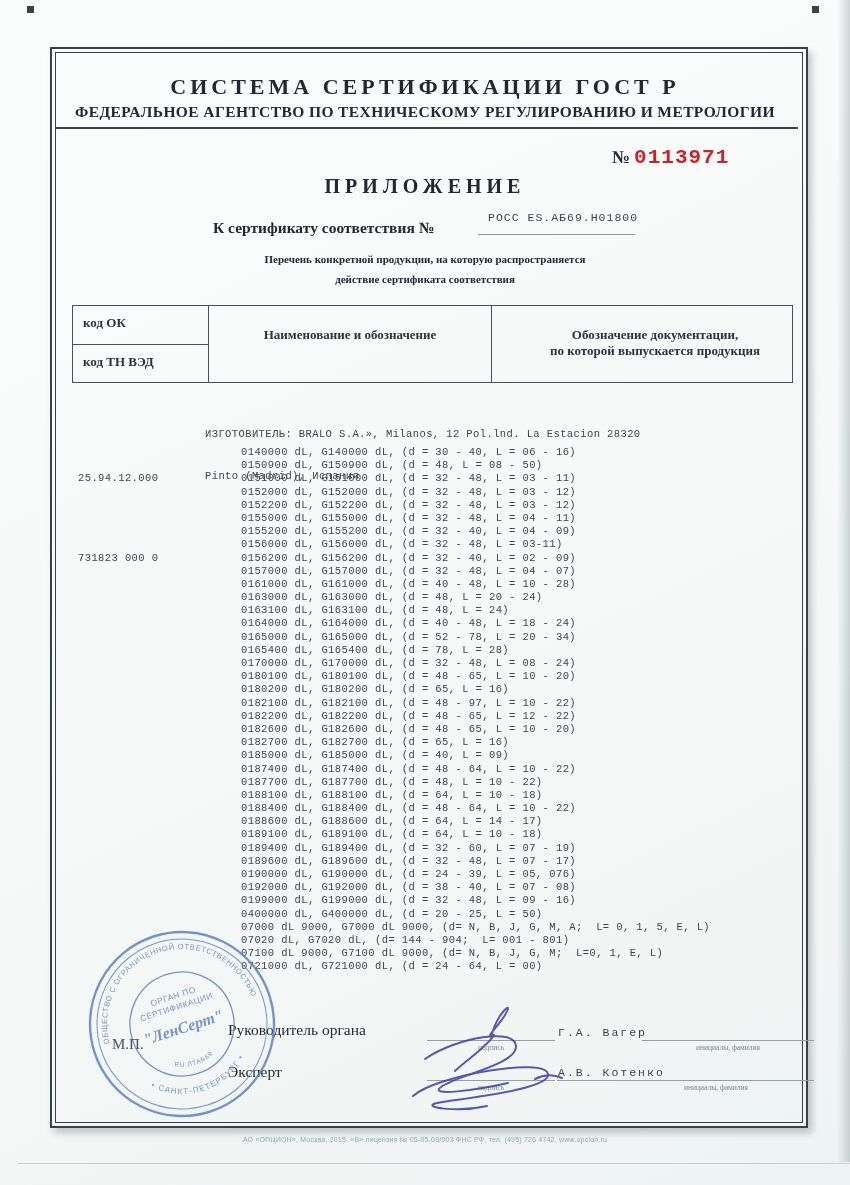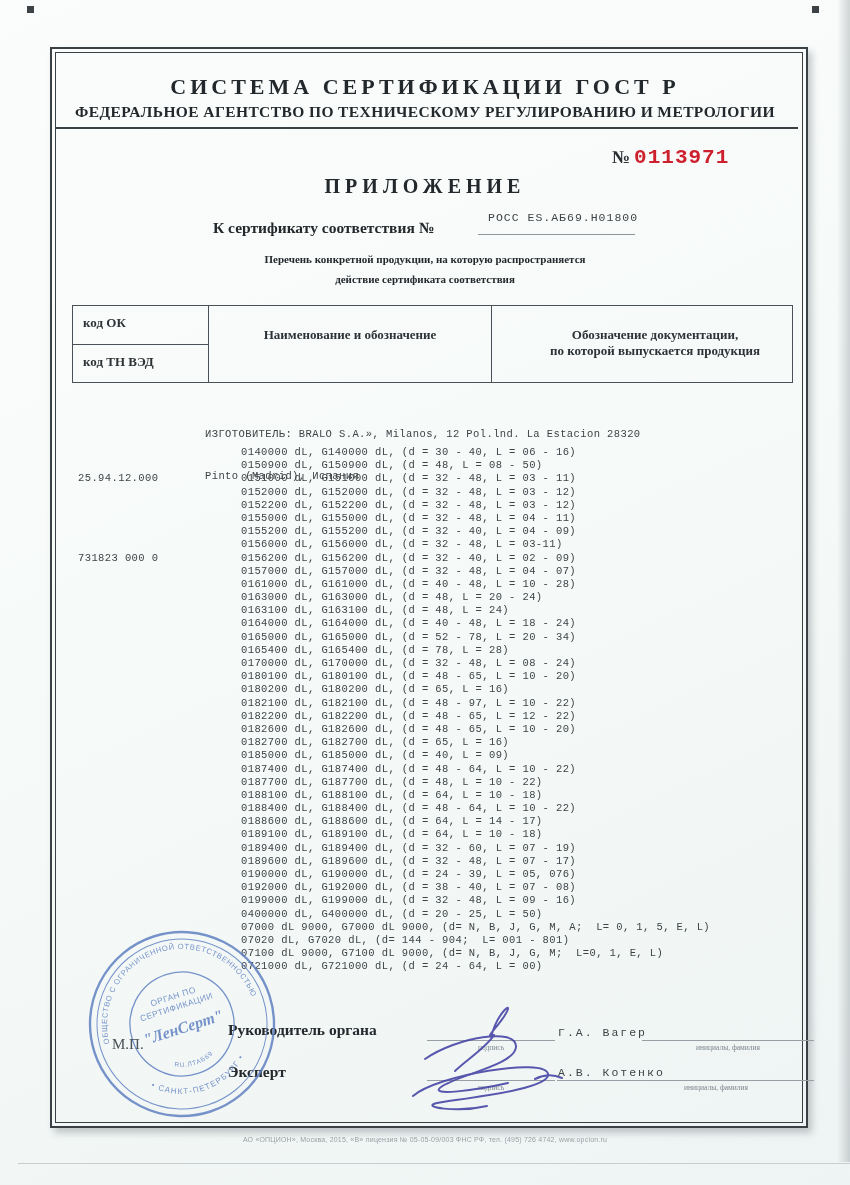--- a/index.html
+++ b/index.html
@@ -40,21 +40,21 @@
   .th-c1a{left:10px;top:9px;} .th-c1b{left:10px;top:48px;}
   .th-c2{left:136px;top:21px;width:282px;text-align:center;line-height:16px;}
   .th-c3{left:432px;top:21px;width:300px;text-align:center;line-height:16px;}
   
   .mono{font-family:"Liberation Mono",monospace;color:#3e4347;}
   .manufacturer{left:205px;top:399px;font-size:10.5px;line-height:14px;letter-spacing:0.4px;white-space:pre;}
   .codes{left:78px;top:446px;font-size:10.5px;line-height:13.2px;letter-spacing:0.4px;white-space:pre;}
   .rows{left:205px;top:446px;font-size:10.5px;line-height:13.2px;letter-spacing:0.4px;margin-left:36px;}
   .prow{white-space:pre;height:13.2px;}
   
-  .sig-label{font-size:15.5px;font-weight:bold;color:#24292d;}
+  .sig-label{font-size:15.5px;font-weight:normal;color:#24292d;}
   .sig-line{height:1px;background:#979fa4;}
   .sig-caption{font-size:7.5px;color:#7d868b;text-align:center;}
   .sig-name{font-family:"Liberation Mono",monospace;font-size:11.5px;letter-spacing:2px;color:#3e4347;}
   .mp{left:112px;top:1036px;font-size:15px;color:#4a5054;z-index:6;}
   .footer{left:0;top:1136px;width:850px;text-align:center;font-family:"Liberation Sans",sans-serif;
     font-size:7px;color:#99a1a6;letter-spacing:0.2px;}
   .stamp{left:86px;top:928px;z-index:5;opacity:0.82;}
   .autograph{left:395px;top:995px;z-index:7;}
 </style>
 </head>

